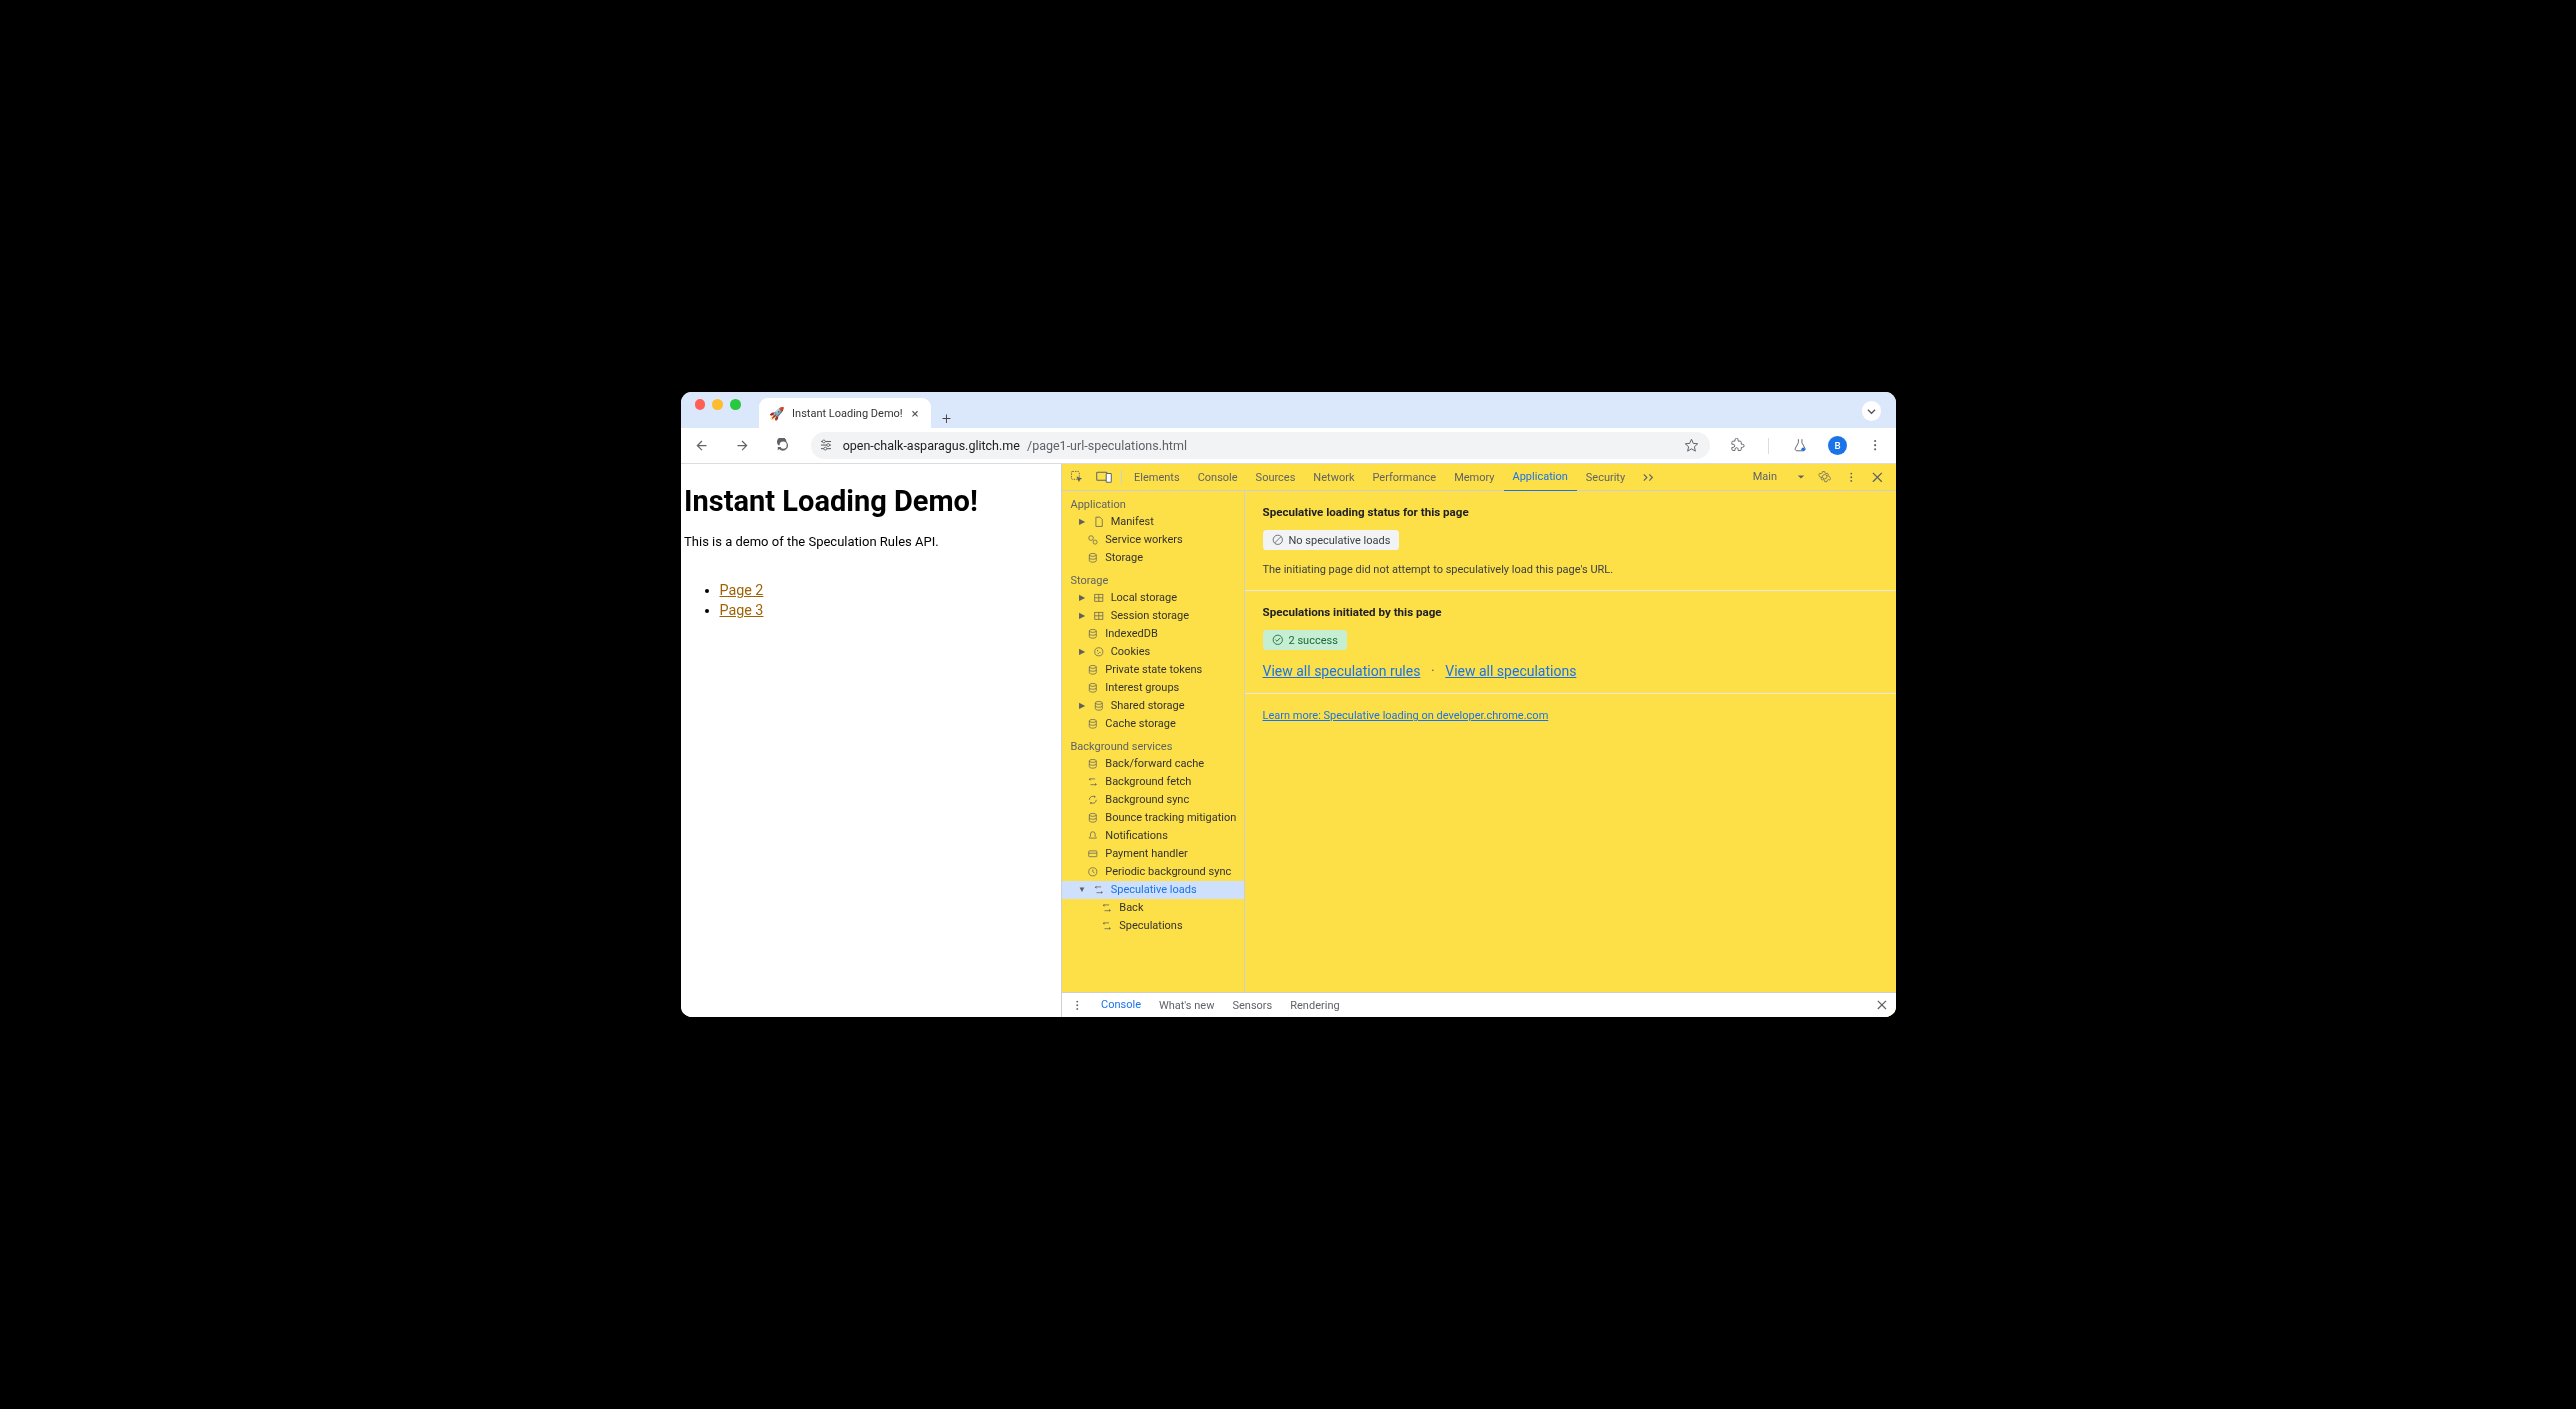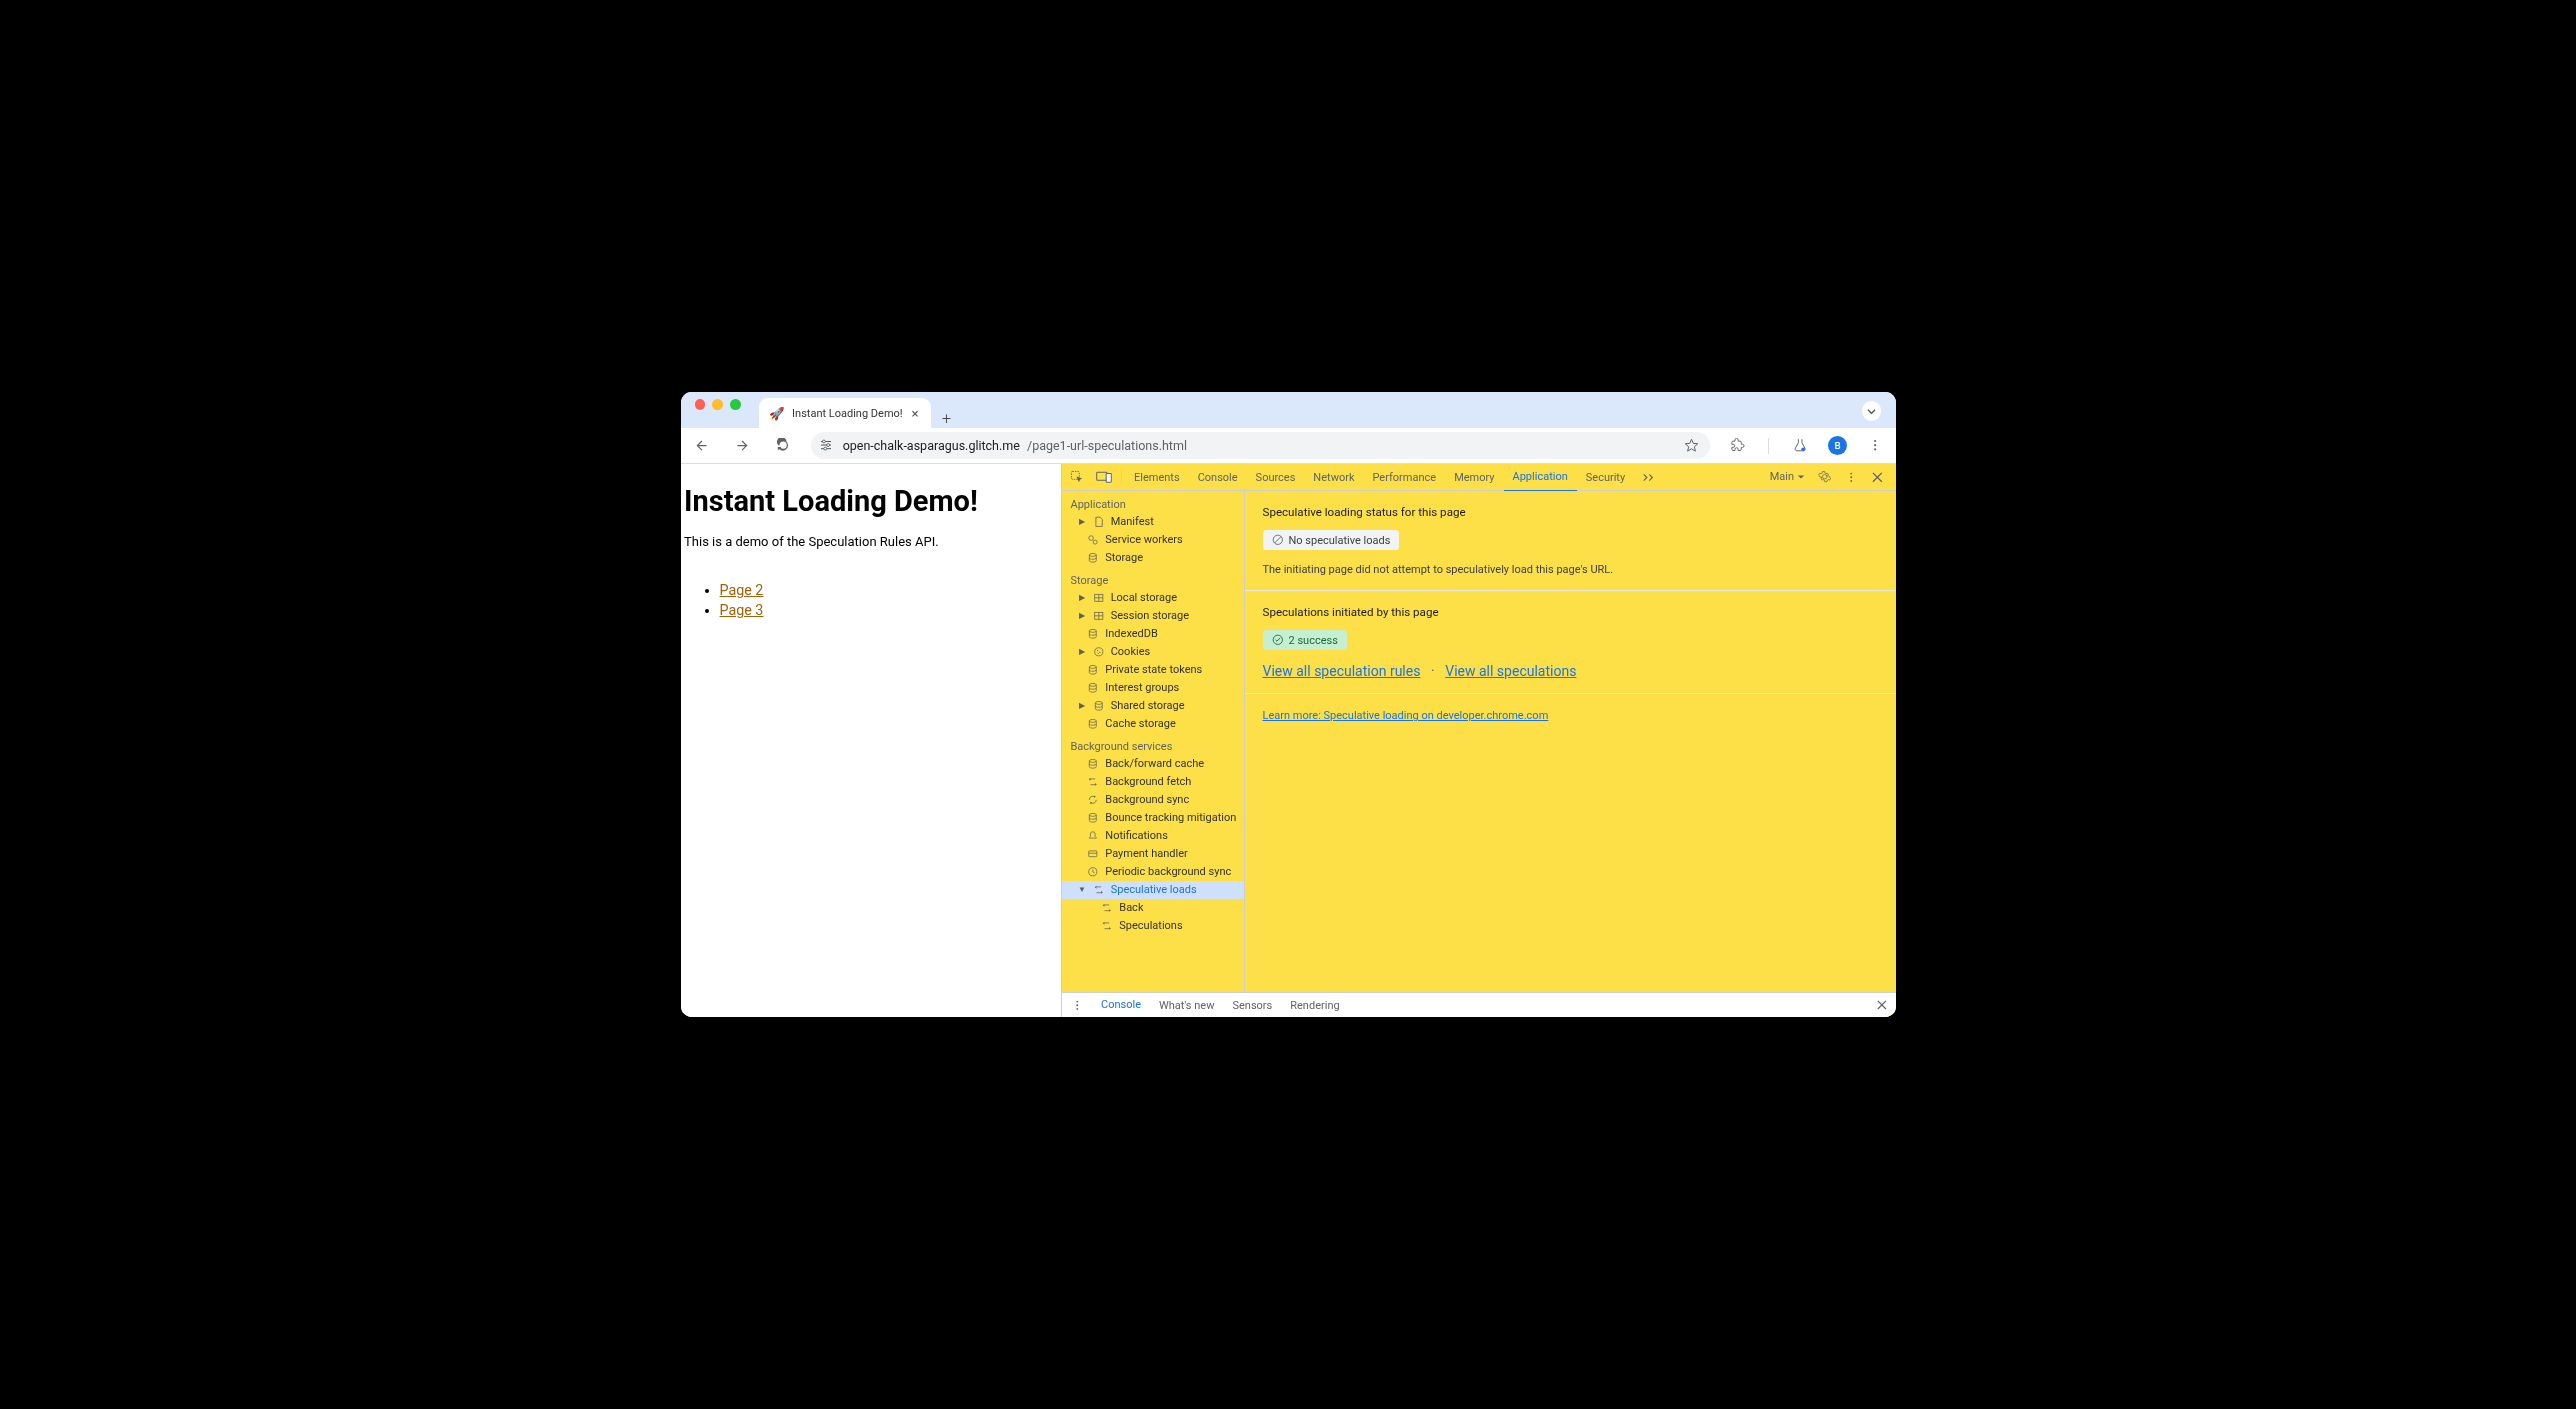--- a/index.html
+++ b/index.html
@@ -38,37 +38,37 @@
 
 
 .devtools{flex:1;display:flex;flex-direction:column;border-left:0.9px solid #cfcfcf;background:#fde047;min-width:0}
 .dt-header{height:27px;display:flex;align-items:center;border-bottom:0.9px solid #cfcfcf;font-size:11px;color:#5f6368;padding:0 3.6px}
 .dt-header .hbtn{padding:0 5.4px;cursor:pointer;color:#5f6368}
 .dt-header .sep{width:0.9px;height:14.3px;background:#cfcfcf;margin:0 3.6px}
 .dt-tabs{display:flex;gap:0}
 .dt-tab{padding:0 9px;height:27px;display:flex;align-items:center;cursor:pointer;color:#5f6368}
 .dt-tab.active{color:#1a73e8;border-bottom:1.8px solid #1a73e8}
 .dt-header-right{margin-left:auto;display:flex;align-items:center;gap:3.6px;padding-right:3.6px}
-.target-sel{display:flex;align-items:center;gap:3px;padding:0 3.6px;cursor:pointer}
+.target-sel{display:flex;align-items:center;gap:20px;padding:0 3.6px;cursor:pointer}
 
 
 .dt-body{flex:1;display:flex;overflow:hidden}
 .dt-sidebar{width:183px;border-right:0.9px solid #cfcfcf;overflow:auto;font-size:11px;color:#333;padding-bottom:3.6px}
 .dt-section{padding:7.1px 0 1.8px 9px;color:#5f6368;font-size:11px}
 .dt-item{display:flex;align-items:center;height:18px;padding-left:16px;gap:5.4px;cursor:pointer;white-space:nowrap}
 .dt-item .arrow{width:9px;font-size:8px;color:#606060;display:inline-flex;justify-content:center}
 .dt-item .icon-slot{width:13.4px;display:inline-flex;justify-content:center;color:#606060}
 .dt-item.selected{background:#cfe0fc;color:#1a73e8}
 .dt-item.selected .icon-slot{color:#1a73e8}
 .dt-item.child{padding-left:39px}
 .dt-item.no-arrow{padding-left:25px}
 
 .dt-main{flex:1;overflow:auto;font-size:11.6px;color:#202124}
 .panel-section{padding:14.3px 18px;border-bottom:0.9px solid #e8e8e8}
-.panel-section h3{font-size:11.6px;font-weight:400;margin-bottom:10.7px}
+.panel-section h3{font-size:11.6px;font-weight:700;margin-bottom:10.7px}
 .badge{display:inline-flex;align-items:flex-start;gap:5.4px;padding:3.6px 9px;border-radius:3.6px;font-size:11px}
 .badge.muted{background:#f1f3f4;color:#3c4043}
 .badge.success{background:#c5eed2;color:#1a6b35}
 .desc{margin-top:12.5px;color:#3c4043;font-size:11px}
 .links-row{margin-top:12.5px;font-size:14px}
 .links-row a{color:#1a73e8;text-decoration:underline;cursor:pointer}
 .links-row .dot{margin:0 7.1px;color:#5f6368}
 .learnmore{padding:14.3px 18px}
 .learnmore a{color:#1a73e8;text-decoration:underline;font-size:11px}
 

